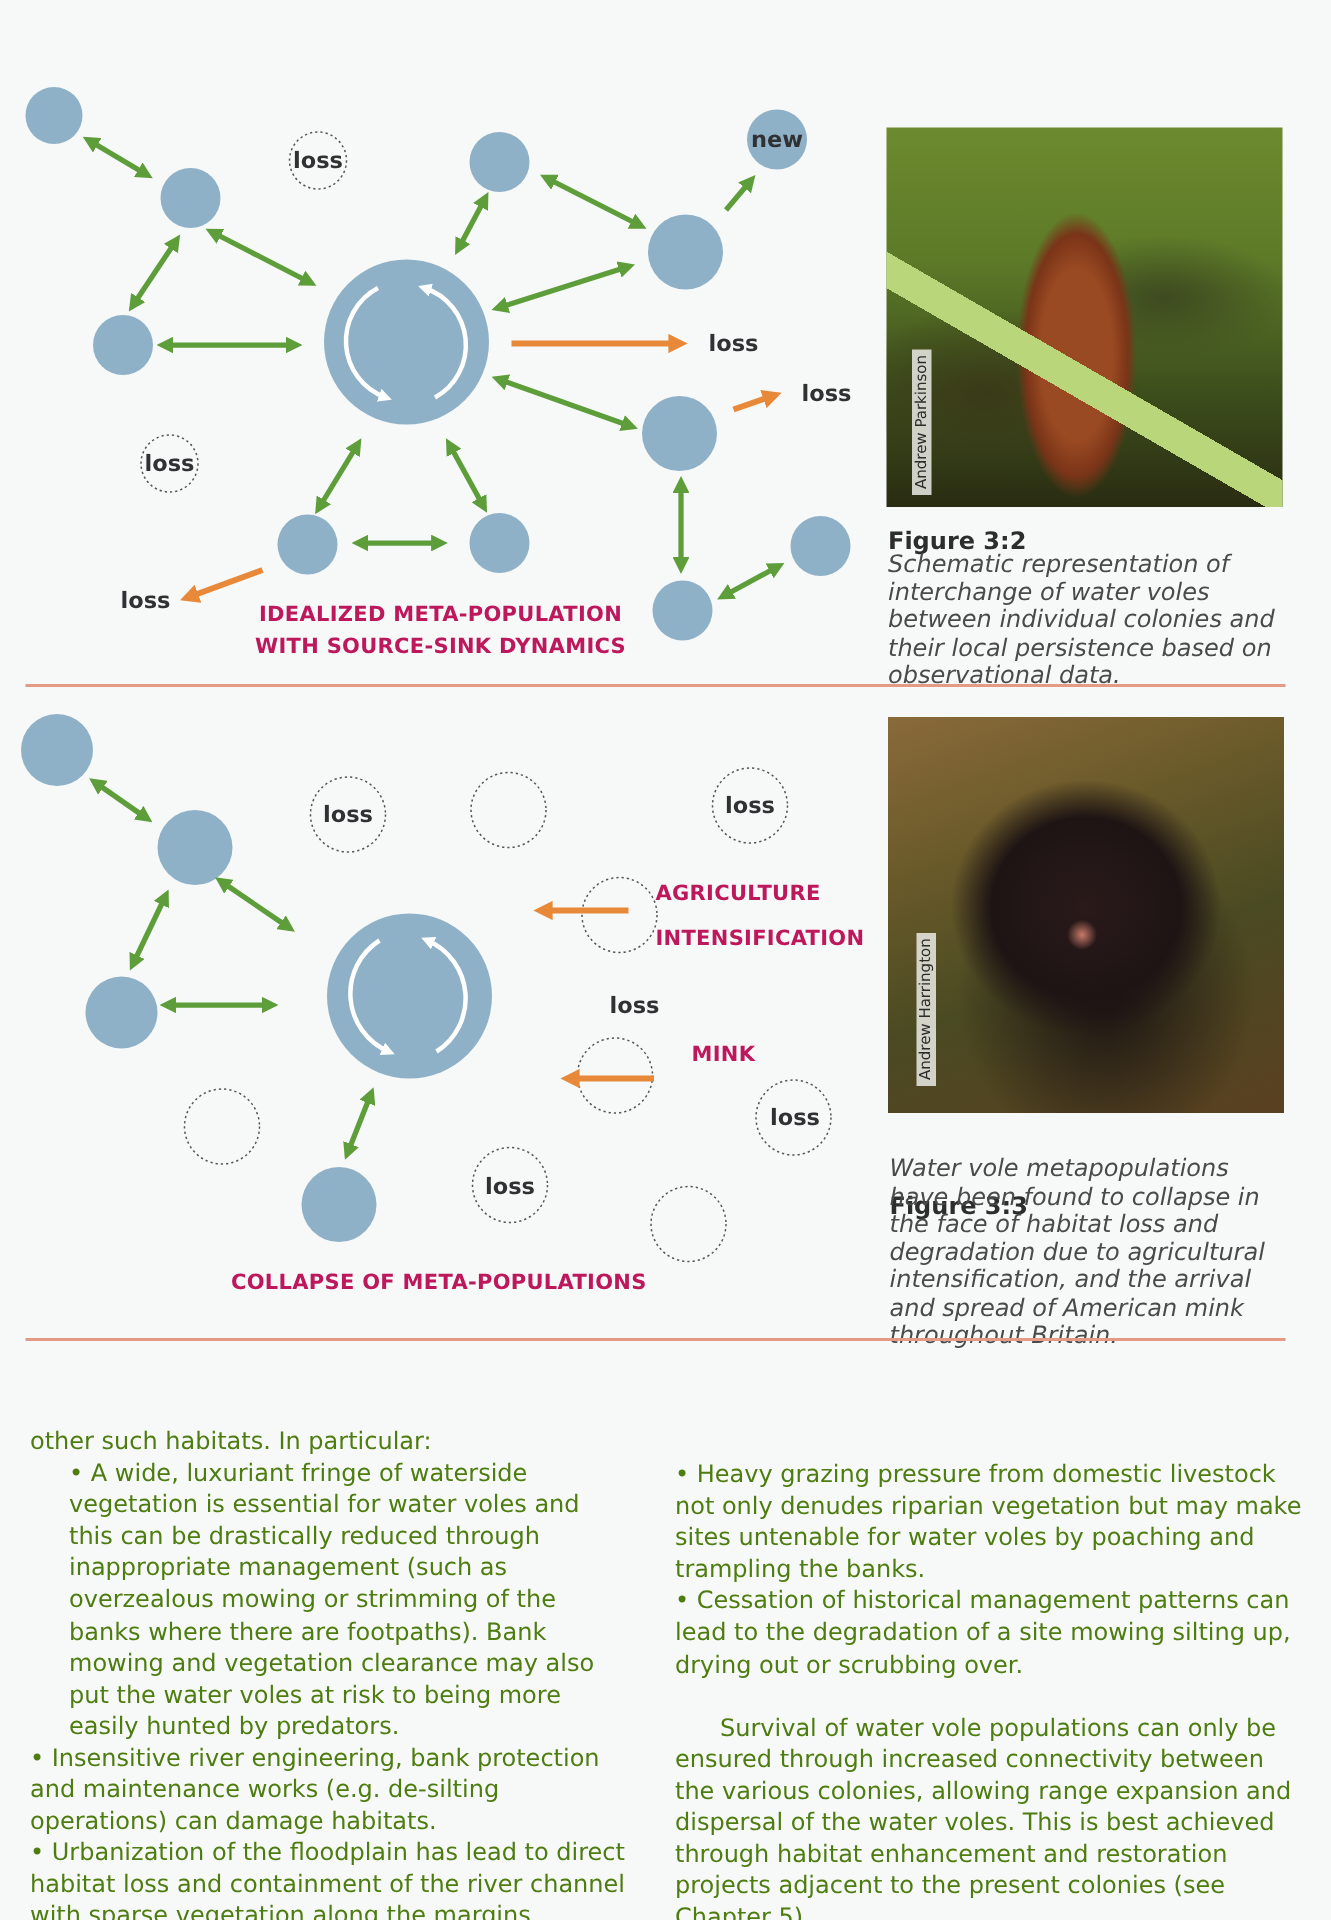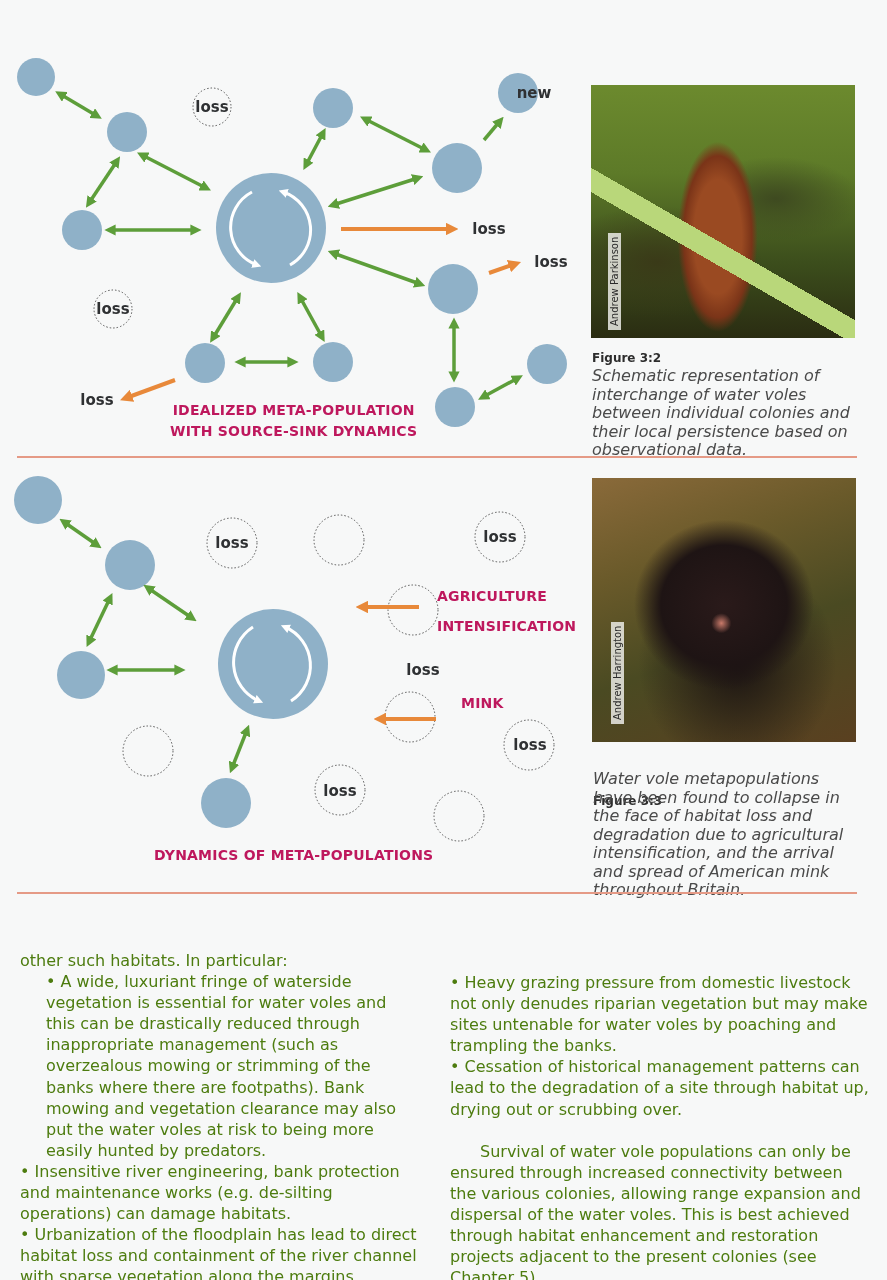--- a/index.html
+++ b/index.html
@@ -4,21 +4,21 @@
   <style>
     * { box-sizing: border-box; margin: 0; padding: 0; }
     html, body { width: 887px; height: 1280px; background: #f7f8f8; overflow: hidden; }
     body { position: relative; font-family: "DejaVu Sans", sans-serif; color: #3a3a3a; }
     .diagram { position: absolute; left: 0; top: 0; width: 580px; height: 450px; }
     .diagram svg { position: absolute; left: 0; top: 0; }
     .node-label { position: absolute; font-family: "DejaVu Sans", sans-serif; font-weight: bold; font-size: 15px; color: #2f3133; transform: translate(-50%, -50%); white-space: nowrap; }
     .diag-title { position: absolute; font-family: "DejaVu Sans", sans-serif; font-weight: bold; font-size: 14px; color: #be185d; letter-spacing: 0.2px; text-align: center; line-height: 21px; white-space: nowrap; }
     .photo { position: absolute; overflow: hidden; }
     .credit { position: absolute; font-family: "DejaVu Sans", sans-serif; font-size: 10px; color: #2b2b2b; background: rgba(235,235,230,0.85); transform-origin: left top; transform: rotate(-90deg); padding: 1px 4px; white-space: nowrap; }
-    .fig-label { position: absolute; font-family: "DejaVu Sans", sans-serif; font-weight: bold; font-size: 12px; color: #2d2d2d; }
+    .fig-label { position: absolute; font-family: "DejaVu Sans", sans-serif; font-weight: bold; font-size: 16px; color: #2d2d2d; }
     .fig-caption { position: absolute; font-family: "DejaVu Sans", sans-serif; font-style: italic; font-size: 16px; line-height: 18.5px; color: #4a4a4a; width: 270px; }
     .divider { position: absolute; left: 17px; width: 840px; height: 1.5px; background: #e59a86; }
     .col { position: absolute; font-family: "DejaVu Sans", sans-serif; font-size: 16px; line-height: 21.1px; color: #4d7c0f; }
     .col p { margin: 0; }
     .indent1 { padding-left: 26px; }
     .gap { height: 21px; }
     .para-indent { text-indent: 30px; }
   </style>
 </head>
 <body>
@@ -80,21 +80,21 @@
     </g>
 
     <g stroke="#e8893a" stroke-width="4">
       <line x1="341" y1="229" x2="452" y2="229" marker-end="url(#oh)"></line>
       <line x1="489" y1="273" x2="515" y2="264" marker-end="url(#oh)"></line>
       <line x1="175" y1="380" x2="126" y2="398" marker-end="url(#oh)"></line>
     </g>
   </svg>
   <div class="node-label" style="left:212px;top:107px;">loss</div>
   <div class="node-label" style="left:113px;top:309px;">loss</div>
-  <div class="node-label" style="left:534px;top:93px;">new</div>
+  <div class="node-label" style="left:518px;top:93px;">new</div>
   <div class="node-label" style="left:489px;top:229px;">loss</div>
   <div class="node-label" style="left:551px;top:262px;">loss</div>
   <div class="node-label" style="left:97px;top:400px;">loss</div>
   <div class="diag-title" style="left:170px;top:400px;">
     <div>IDEALIZED META-POPULATION</div>
     <div>WITH SOURCE-SINK DYNAMICS</div>
   </div>
 </div>
 
 <div class="photo" style="left:591px;top:85px;width:264px;height:253px;background:
@@ -160,21 +160,21 @@
   <div class="node-label" style="left:232px;top:78px;">loss</div>
   <div class="node-label" style="left:500px;top:72px;">loss</div>
   <div class="node-label" style="left:423px;top:205px;">loss</div>
   <div class="node-label" style="left:530px;top:280px;">loss</div>
   <div class="node-label" style="left:340px;top:326px;">loss</div>
   <div class="diag-title" style="left:437px;top:116px;text-align:left;line-height:30px;font-size:14px;">
     <div>AGRICULTURE</div>
     <div>INTENSIFICATION</div>
   </div>
   <div class="diag-title" style="left:461px;top:228px;font-size:14px;">MINK</div>
-  <div class="diag-title" style="left:154px;top:380px;">DYNAMICS OF META-POPULATIONS</div>
+  <div class="diag-title" style="left:154px;top:380px;">COLLAPSE OF META-POPULATIONS</div>
 </div>
 
 <div class="photo" style="left:592px;top:478px;width:264px;height:264px;background:
        radial-gradient(circle 10px at 49% 55%, #c97a6a 0, transparent 100%),
        radial-gradient(ellipse 90px 85px at 50% 48%, #2a1a1a 0, #1e1414 70%, transparent 100%),
        radial-gradient(ellipse 110px 120px at 55% 70%, #1a1212 0, transparent 90%),
        linear-gradient(160deg, #8a6a3a 0%, #6a5a2a 30%, #4a4a22 60%, #5a4020 100%);">
   <div class="credit" style="left:19px;top:246px;">Andrew Harrington</div>
 </div>
 <div class="fig-label" style="left:593px;top:754px;margin-top:40px;">Figure 3:3</div>
@@ -184,16 +184,16 @@
 
 <div class="col" style="left:20px;top:950px;width:400px;">
   <p>other such habitats. In particular:</p>
   <p class="indent1" style="text-indent:0;">• A wide, luxuriant fringe of waterside vegetation is essential for water voles and this can be drastically reduced through inappropriate management (such as overzealous mowing or strimming of the banks where there are footpaths). Bank mowing and vegetation clearance may also put the water voles at risk to being more easily hunted by predators.</p>
   <p>• Insensitive river engineering, bank protection and maintenance works (e.g. de-silting operations) can damage habitats.</p>
   <p>• Urbanization of the floodplain has lead to direct habitat loss and containment of the river channel with sparse vegetation along the margins.</p>
 </div>
 
 <div class="col" style="left:450px;top:972px;width:420px;">
   <p>• Heavy grazing pressure from domestic livestock not only denudes riparian vegetation but may make sites untenable for water voles by poaching and trampling the banks.</p>
-  <p>• Cessation of historical management patterns can lead to the degradation of a site through habitat up, drying out or scrubbing over.</p>
+  <p>• Cessation of historical management patterns can lead to the degradation of a site mowing silting up, drying out or scrubbing over.</p>
   <div class="gap"></div>
   <p class="para-indent">Survival of water vole populations can only be ensured through increased connectivity between the various colonies, allowing range expansion and dispersal of the water voles. This is best achieved through habitat enhancement and restoration projects adjacent to the present colonies (see Chapter 5).</p>
 </div>
 
 </body></html>

